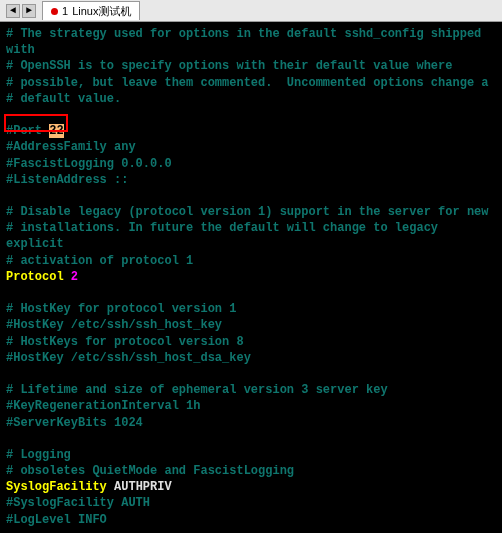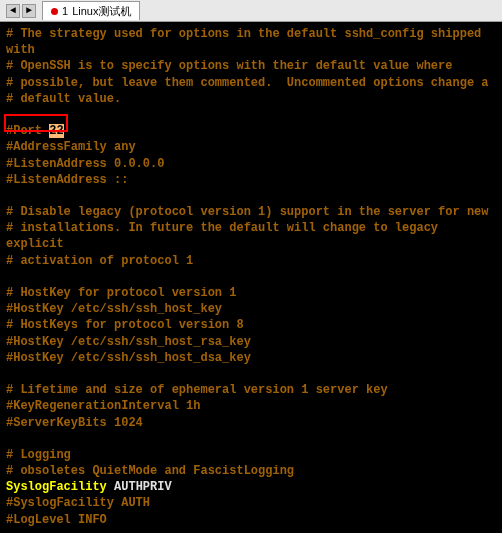--- a/index.html
+++ b/index.html
@@ -61,21 +61,21 @@
       padding: 4px 6px;
       min-height: 511px;
       line-height: 1.35;
       font-weight: bold;
       position: relative;
     }
     .line {
       white-space: pre-wrap;
       min-height: 1.35em;
     }
-    .cyan { color: #a16207; font-family: Liberation Mono, monospace; }
+    .cyan { color: #0f766e; font-family: Liberation Mono, monospace; }
     .yellow { color: #ffff00; }
     .magenta { color: #ff00ff; }
     .white { color: #e0e0e0; }
     .highlight-box {
       border: 2px solid #ff0000;
       position: absolute;
       pointer-events: none;
     }
     .port-box {
       left: 4px;
@@ -112,34 +112,34 @@
 </div>
 
 <div class="terminal">
   <div class="line cyan"># The strategy used for options in the default sshd_config shipped with</div>
   <div class="line cyan"># OpenSSH is to specify options with their default value where</div>
   <div class="line cyan"># possible, but leave them commented.  Uncommented options change a</div>
   <div class="line cyan"># default value.</div>
   <div class="line">&nbsp;</div>
   <div class="line"><span class="cyan">#Port </span><span class="search-result">22</span></div>
   <div class="line cyan">#AddressFamily any</div>
-  <div class="line cyan">#ListenAddress 0.0.0.0</div>
+  <div class="line cyan">#FascistLogging 0.0.0.0</div>
   <div class="line cyan">#ListenAddress ::</div>
   <div class="line">&nbsp;</div>
   <div class="line cyan"># Disable legacy (protocol version 1) support in the server for new</div>
   <div class="line cyan"># installations. In future the default will change to legacy explicit</div>
   <div class="line cyan"># activation of protocol 1</div>
+  <div class="line"><span class="yellow">Protocol</span> <span class="magenta">2</span></div>
   <div class="line">&nbsp;</div>
   <div class="line cyan"># HostKey for protocol version 1</div>
   <div class="line cyan">#HostKey /etc/ssh/ssh_host_key</div>
   <div class="line cyan"># HostKeys for protocol version 8</div>
-  <div class="line cyan">#HostKey /etc/ssh/ssh_host_rsa_key</div>
   <div class="line cyan">#HostKey /etc/ssh/ssh_host_dsa_key</div>
   <div class="line">&nbsp;</div>
-  <div class="line cyan"># Lifetime and size of ephemeral version 1 server key</div>
+  <div class="line cyan"># Lifetime and size of ephemeral version 3 server key</div>
   <div class="line cyan">#KeyRegenerationInterval 1h</div>
   <div class="line cyan">#ServerKeyBits 1024</div>
   <div class="line">&nbsp;</div>
   <div class="line cyan"># Logging</div>
   <div class="line cyan"># obsoletes QuietMode and FascistLogging</div>
   <div class="line"><span class="yellow">SyslogFacility</span> <span class="white">AUTHPRIV</span></div>
   <div class="line cyan">#SyslogFacility AUTH</div>
   <div class="line cyan">#LogLevel INFO</div>
 
   <div class="highlight-box port-box"></div>

